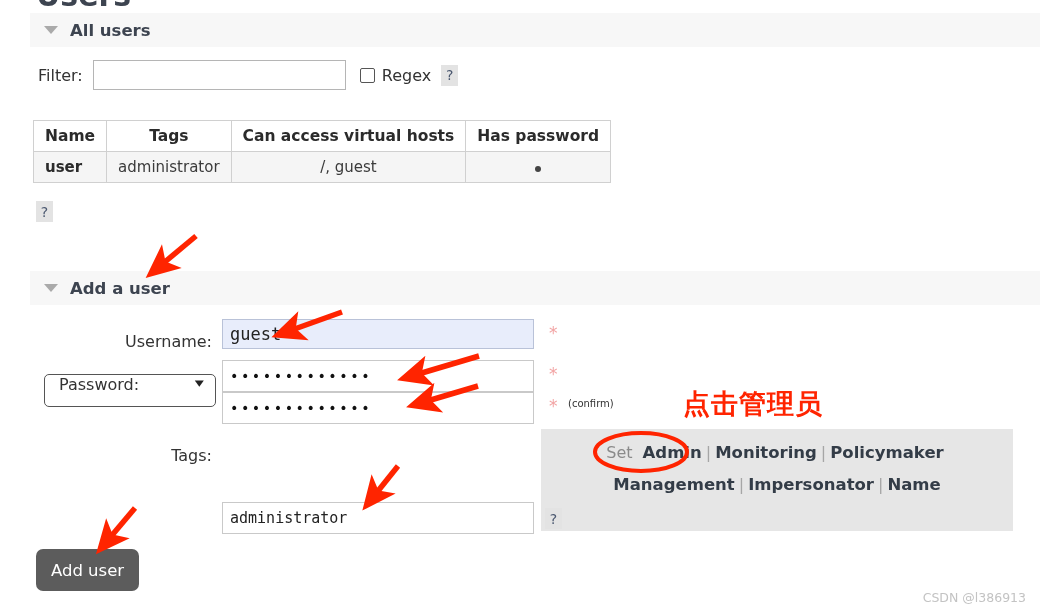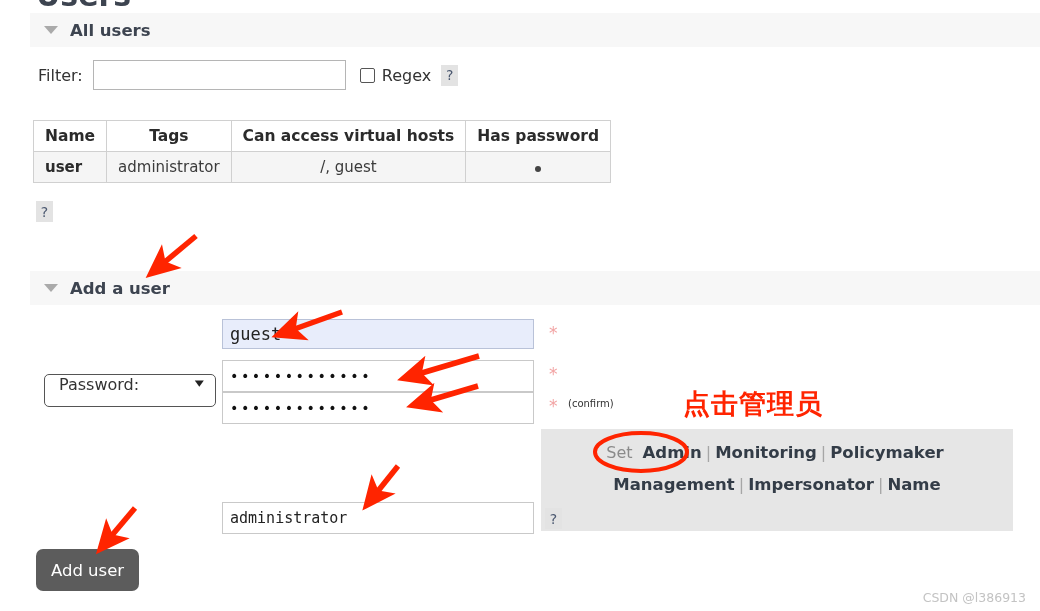--- a/index.html
+++ b/index.html
@@ -319,35 +319,37 @@
   </tbody>
 </table>
 <span class="hint-badge" id="table-hint">?</span>
 
 <div class="section-bar" id="bar-add-user">
   <span class="tri"></span>
   <span class="section-title">Add a user</span>
 </div>
 
 <div id="form-area">
+  <span class="form-label" id="label-username">Username:</span>
   <input id="username-input" type="text" value="guest" style="">
   <span class="req-star" id="star-1">*</span>
 
   <div id="password-select">
     <span>Password:</span>
     <span class="chev">▾</span>
   </div>
 
   <input class="pw-input" id="password-input" type="text" value="•••••••••••••" style="">
   <span class="req-star" id="star-2">*</span>
 
   <input class="pw-input" id="password-input2" type="text" value="•••••••••••••" style="">
   <span class="req-star" id="star-3">*</span>
   <span id="confirm-text">(confirm)</span>
 
+  <span class="form-label" id="label-tags">Tags:</span>
   <input id="tags-input" type="text" value="administrator" style="">
 
   <div id="tags-panel">
     <div id="tags-links">
       <span id="set-word">Set</span><span class="tag-link">Admin</span><span class="tag-sep">|</span><span class="tag-link">Monitoring</span><span class="tag-sep">|</span><span class="tag-link">Policymaker</span><br><span class="tag-link">Management</span><span class="tag-sep">|</span><span class="tag-link">Impersonator</span><span class="tag-sep">|</span><span class="tag-link">Name</span>
     </div>
   </div>
   <span class="hint-badge" id="tags-hint">?</span>
 
   <div id="add-user-button">Add user</div>

